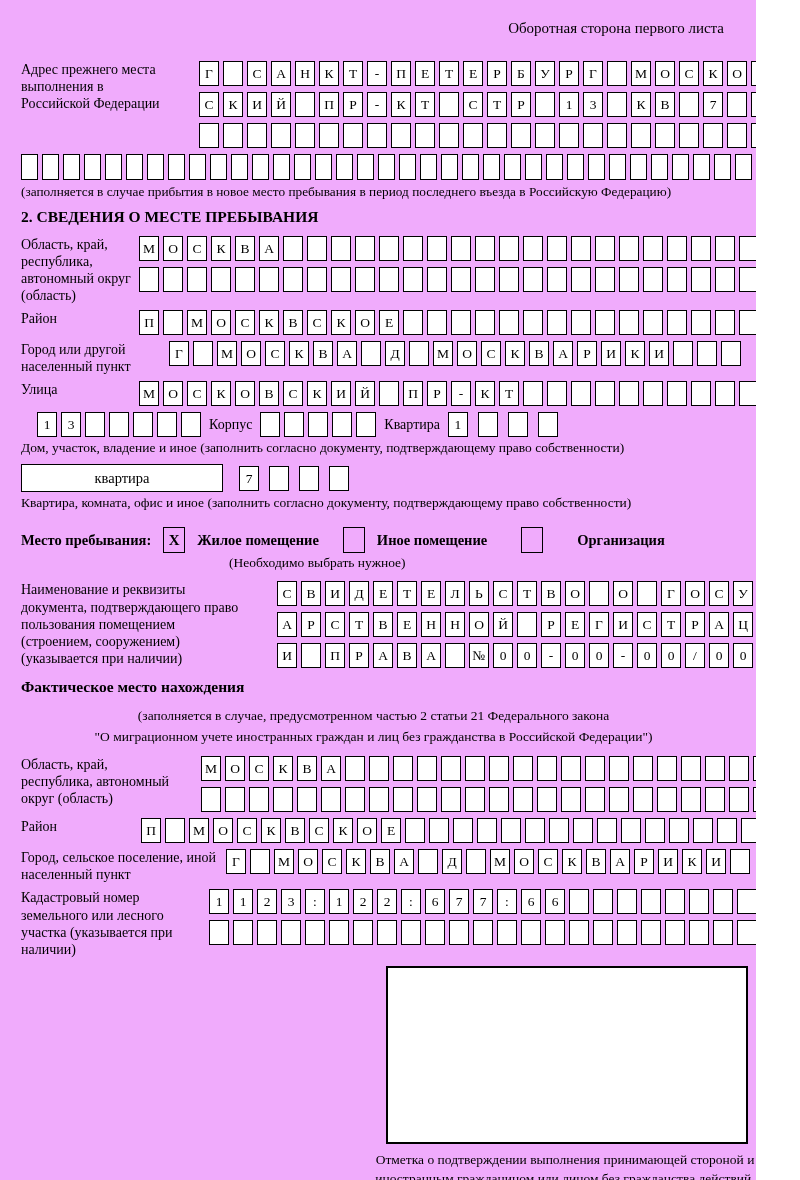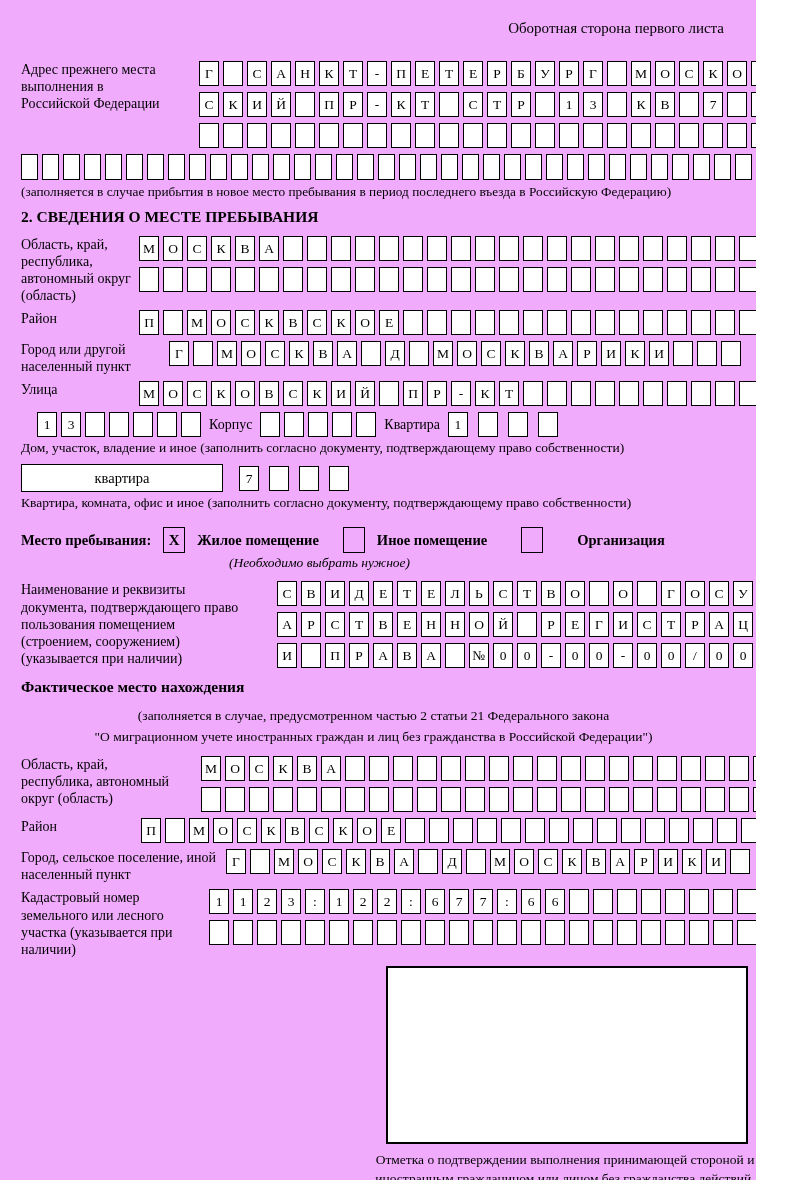--- a/index.html
+++ b/index.html
@@ -33,21 +33,21 @@
     flex:0 0 auto;background:#fff;
   }
   .houserow{display:flex;align-items:center;margin-bottom:4px;}
   .houserow .inl{font-size:14px;margin:0 8px;}
   .checkbox{
     box-sizing:border-box;width:22px;height:26px;border:1.5px solid #000;
     display:flex;align-items:center;justify-content:center;font-size:15px;flex:0 0 auto;
   }
   .stayrow{display:flex;align-items:center;margin:16px 0 2px 0;font-size:14.5px;font-weight:bold;}
   .stayrow .gap-s{width:12px;} .stayrow .gap-m{width:24px;} .stayrow .gap-l{width:34px;}
-  .staynote{font-size:13.5px;margin:2px 0 10px 208px;font-style:italic;}
+  .staynote{font-size:13.5px;margin:2px 0 10px 208px;}
   .center-note{font-size:13.5px;text-align:center;line-height:1.55;margin:0 0 8px 0;}
   .bigbox{
     box-sizing:border-box;border:2px solid #000;width:362px;height:178px;
     margin:8px 0 6px 365px;background:#fff;
   }
   .bigbox-caption{
     width:392px;margin-left:348px;text-align:center;
     font-size:13.5px;line-height:1.45;
   }
   .mb10{margin-bottom:10px;} .mt14{margin-top:4px;}

